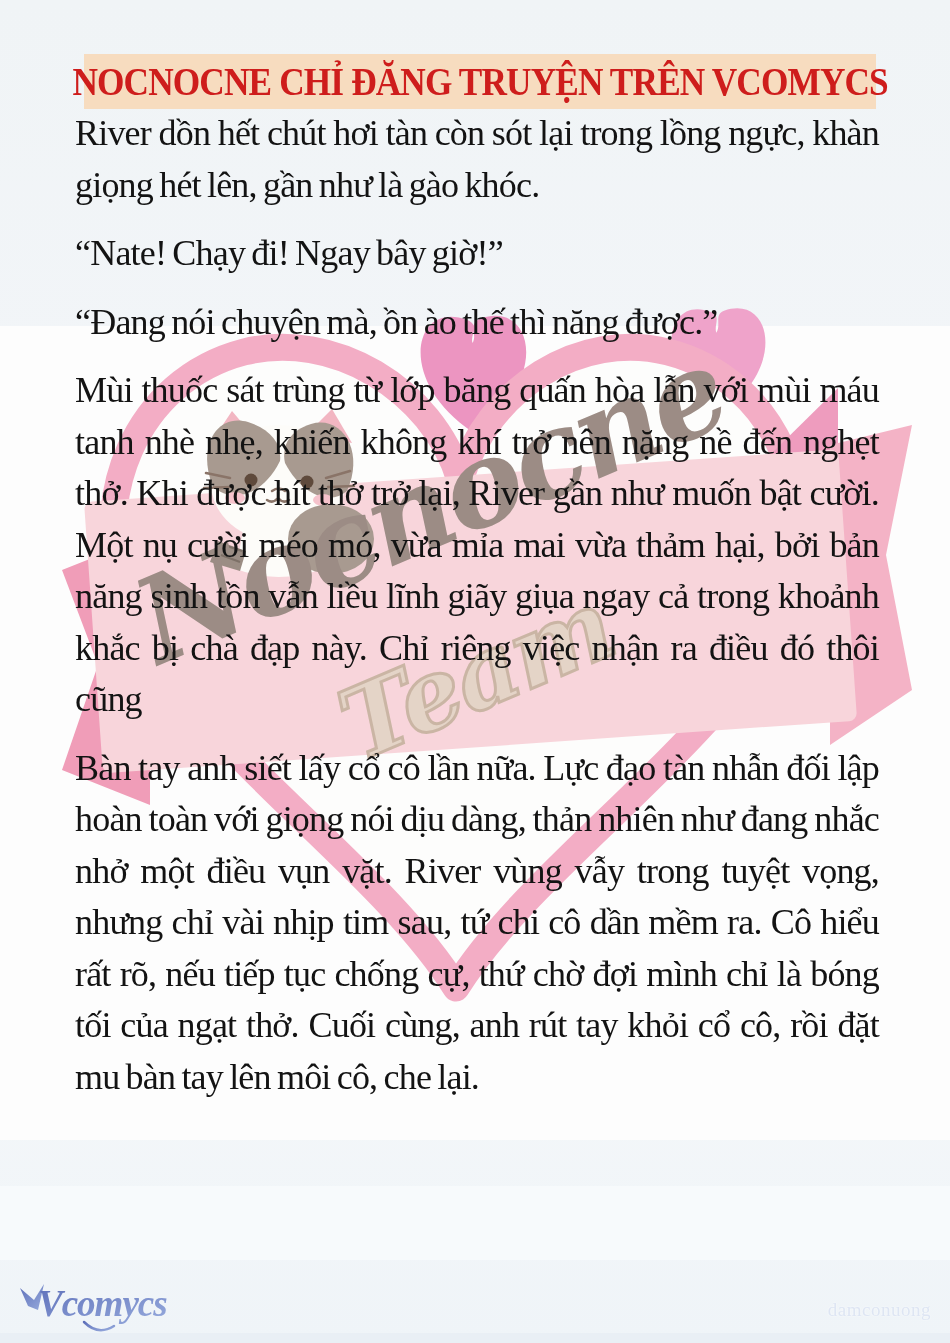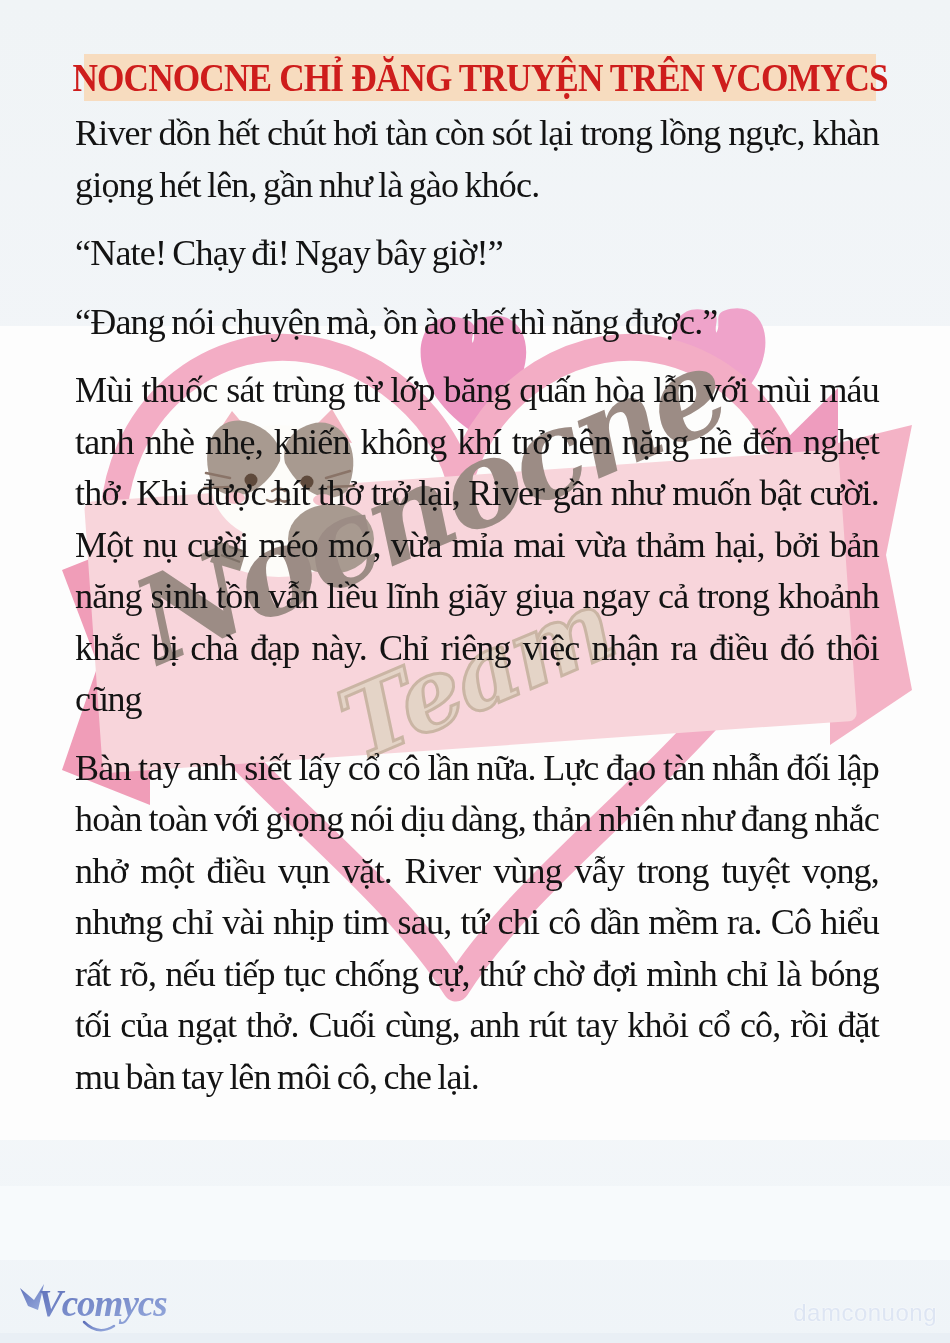--- a/index.html
+++ b/index.html
@@ -23,21 +23,21 @@
   }
   .script-sub{
     left:368px;top:668px;
     font-size:98px;letter-spacing:-2px;
     color:#e3d4c6;
     -webkit-text-stroke:3px #c8b4a2;
     transform:rotate(-23deg);transform-origin:left bottom;
     opacity:.95;
   }
   .banner{
-    position:absolute;left:84px;top:54px;width:792px;height:47px;
+    position:absolute;left:84px;top:54px;width:792px;height:55px;
     background:#f7dcbf;
     display:flex;align-items:center;justify-content:center;
     z-index:5;
     text-align:right;
   }
   .banner span{
     font-family:"Liberation Serif", serif;
     font-weight:bold;font-size:41px;line-height:1;
     color:#ce1d1c;white-space:nowrap;
     transform:scaleX(0.86);transform-origin:center;
@@ -46,23 +46,23 @@
   .story{
     position:absolute;left:75px;top:108px;width:804px;
     z-index:5;
     font-size:36px;line-height:51.5px;
     letter-spacing:-0.8px;word-spacing:-2px;
     text-align:justify;color:#131313;
   }
   .story p{margin:0 0 17px 0;}
   .logo-svg{position:absolute;left:14px;top:1276px;width:180px;height:62px;z-index:5;}
   .credit{
-    position:absolute;right:13px;top:1299px;z-index:5;
-    font-family:Liberation Sans, sans-serif;
-    font-size:24px;letter-spacing:0.5px;color:#dde5f3;
+    position:absolute;right:19px;top:1299px;z-index:5;
+    font-family:Liberation Serif, serif;
+    font-size:19px;letter-spacing:0.5px;color:#dde5f3;
     text-shadow:0 0 2px #ffffff;
   }
   .band-light{position:absolute;left:0;top:1186px;width:950px;height:74px;background:#f7fafc;z-index:0;}
   .bottom-strip{position:absolute;left:0;top:1333px;width:950px;height:10px;background:#e9eff5;z-index:4;}
 </style>
 </head>
 <body>
 
 <div class="page">
 

